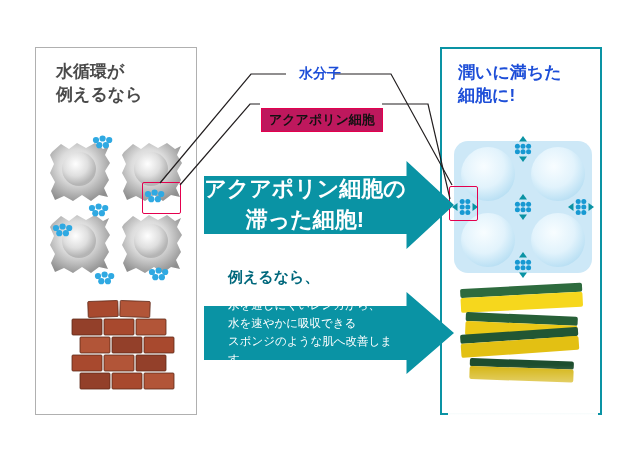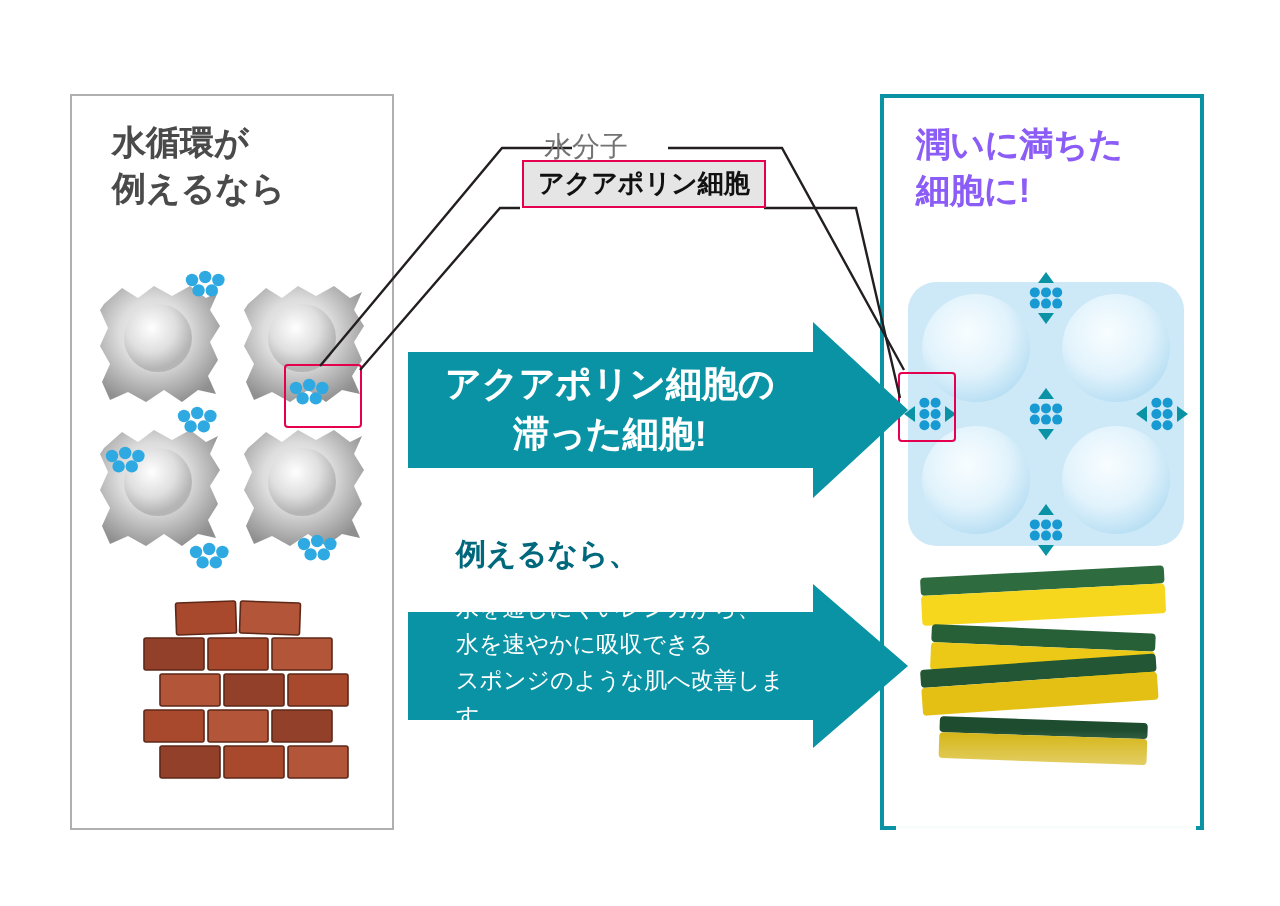--- a/index.html
+++ b/index.html
@@ -3,38 +3,38 @@
 <meta charset="utf-8">
 <style>
   html,body{margin:0;padding:0;background:#fff;}
   .canvas{position:relative;width:640px;height:453px;background:#ffffff;overflow:hidden;
           font-family:"Liberation Sans",sans-serif;}
   
   .panel{position:absolute;top:47px;width:162px;height:368px;background:#fff;border-radius:0;box-sizing:border-box;}
   .panel-left{left:35px;border:1.5px solid #b0b0b0;}
   .panel-right{left:440px;border:2px solid #0a93a4;}
   .panel-title{position:absolute;top:13px;left:20px;font-weight:bold;font-size:17px;line-height:1.35;color:#4a4a4a;white-space:nowrap;}
-  .panel-right .panel-title{left:16px;color:#8b5cf6;}
+  .panel-right .panel-title{left:16px;color:#1d4ed8;}
   .panel-illu{position:absolute;left:0;top:0;width:162px;height:368px;}
   
-  .lbl-water{position:absolute;left:272px;top:65px;font-size:14px;font-weight:normal;color:#737373;}
-  .lbl-aqp{position:absolute;left:261px;top:80px;background:#e5e5e5;border:1.5px solid #e4004e;
+  .lbl-water{position:absolute;left:299px;top:65px;font-size:14px;font-weight:bold;color:#1d4ed8;}
+  .lbl-aqp{position:absolute;left:261px;top:108px;background:#be185d;border:1.5px solid #e4004e;
            padding:2px 7px;font-size:13px;font-weight:bold;color:#111;white-space:nowrap;}
   
   .hl{position:absolute;border:1.5px solid #e4004e;border-radius:2px;background:transparent;}
   .hl-left{left:142px;top:182px;width:37px;height:30px;}
   .hl-right{left:449px;top:186px;width:27px;height:33px;}
   
   .overlay{position:absolute;left:0;top:0;width:640px;height:453px;pointer-events:none;}
   
   .arrow{position:absolute;background:#0a93a4;color:#fff;box-sizing:border-box;
          clip-path:polygon(0 17%,81% 17%,81% 0,100% 50%,81% 100%,81% 83%,0 83%);
          display:flex;flex-direction:column;justify-content:center;}
   .arrow1{left:204px;top:161px;width:250px;height:88px;text-align:center;padding-right:48px;
-          font-size:18px;font-weight:bold;line-height:1.4;}
+          font-size:22px;font-weight:bold;line-height:1.4;}
   .arrow2{left:204px;top:292px;width:250px;height:82px;text-align:left;padding-left:24px;padding-right:52px;
           font-size:11.5px;font-weight:normal;line-height:1.55;}
   .analogy-lead{position:absolute;left:212px;top:268px;font-size:15px;font-weight:bold;color:#00687c;margin-left:16px;}
   .line{display:block;}
 </style>
 </head>
 <body>
 
 <div class="canvas">
 

